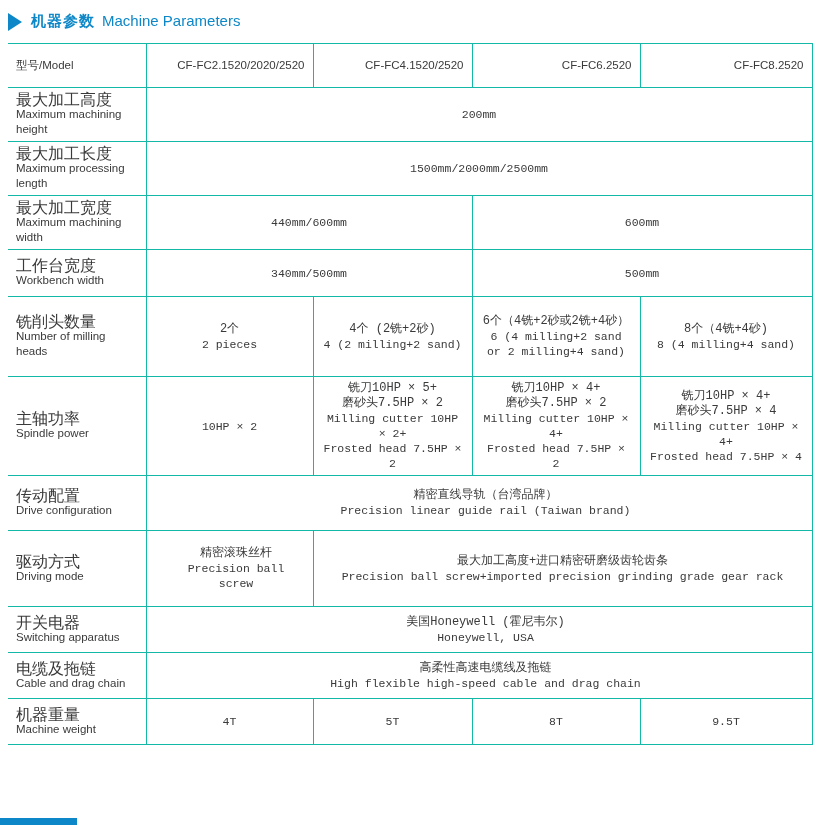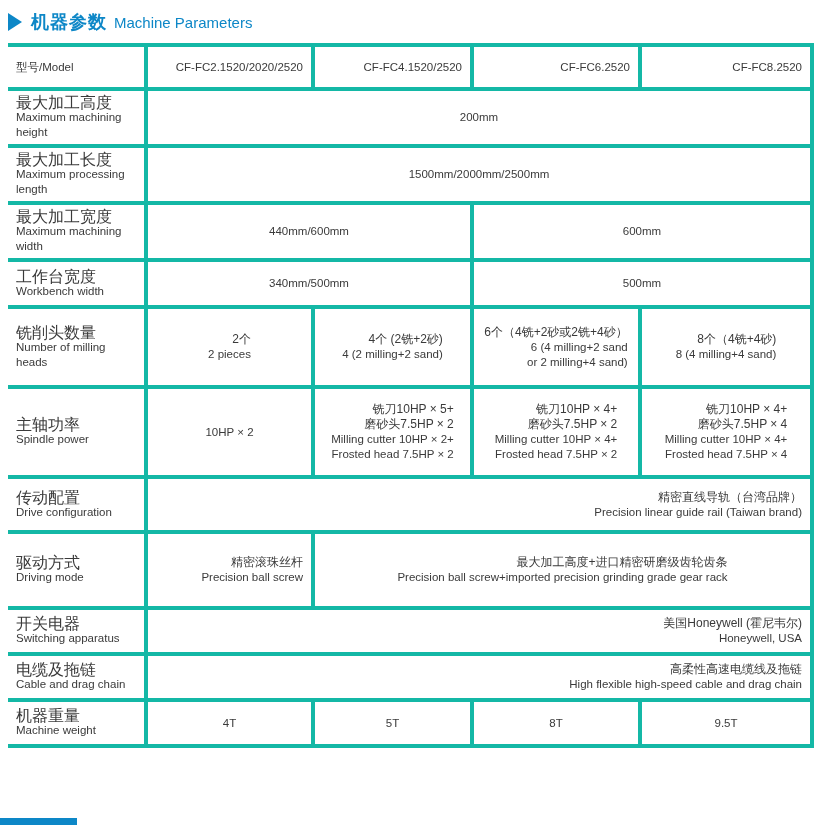--- a/index.html
+++ b/index.html
@@ -19,31 +19,31 @@
   }
   .arrow-icon {
     width:0; height:0;
     border-top:9px solid transparent;
     border-bottom:9px solid transparent;
     border-left:14px solid #0d87c7;
     margin-right:9px;
     flex:0 0 auto;
   }
   .page-title { display:flex; align-items:baseline; margin:0; }
-  .page-title .zh { font-size:18px; font-weight:700; color:#0d87c7; letter-spacing:1px; }
+  .page-title .zh { font-size:15px; font-weight:700; color:#0d87c7; letter-spacing:1px; }
   .page-title .en { font-size:15px; font-weight:400; color:#0d87c7; margin-left:7px; }
 
   .spec-table {
     border-collapse:collapse;
     table-layout:fixed;
     width:804px;
     margin:9px 0 0 8px;
   }
   .spec-table th, .spec-table td {
-    border:4px solid #14b8a6;
+    border:1px solid #14b8a6;
     padding:4px 8px;
     font-weight:400;
     font-size:11.5px;
     line-height:15px;
     vertical-align:middle;
     overflow:hidden;
   }
   .spec-table tr > th:first-child,
   .spec-table tr > td:first-child { border-left:0; }
 
@@ -58,21 +58,21 @@
   .spec-table tr:nth-of-type(9)  { height:76px; }
   .spec-table tr:nth-of-type(13) { height:47px;margin-left:36px; }
   .spec-table tr:nth-of-type(14) { height:48px; }
 
   .label-cell { text-align:left; padding-left:10px; }
   .label-zh { font-size:16px; }
   .model-header-label { font-size:12px; }
   .model-cell { text-align:right; font-size:12px; }
 
   .val-cell { text-align:center; }
-  .val-cell .cell-block { display:inline-block; text-align:right; }
+  .val-cell .cell-block { display:inline-block; text-align:center;font-family:Liberation Mono, monospace; }
   .val-cell.left { text-align:left; padding-left:21px; }
   .val-cell.left .cell-block { display:block; }
   .val-zh { font-size:12px; }
 
   .footer-accent-bar {
     position:absolute;
     left:0; top:818px;
     width:77px; height:7px;
     background:#0d87c7;
   }

